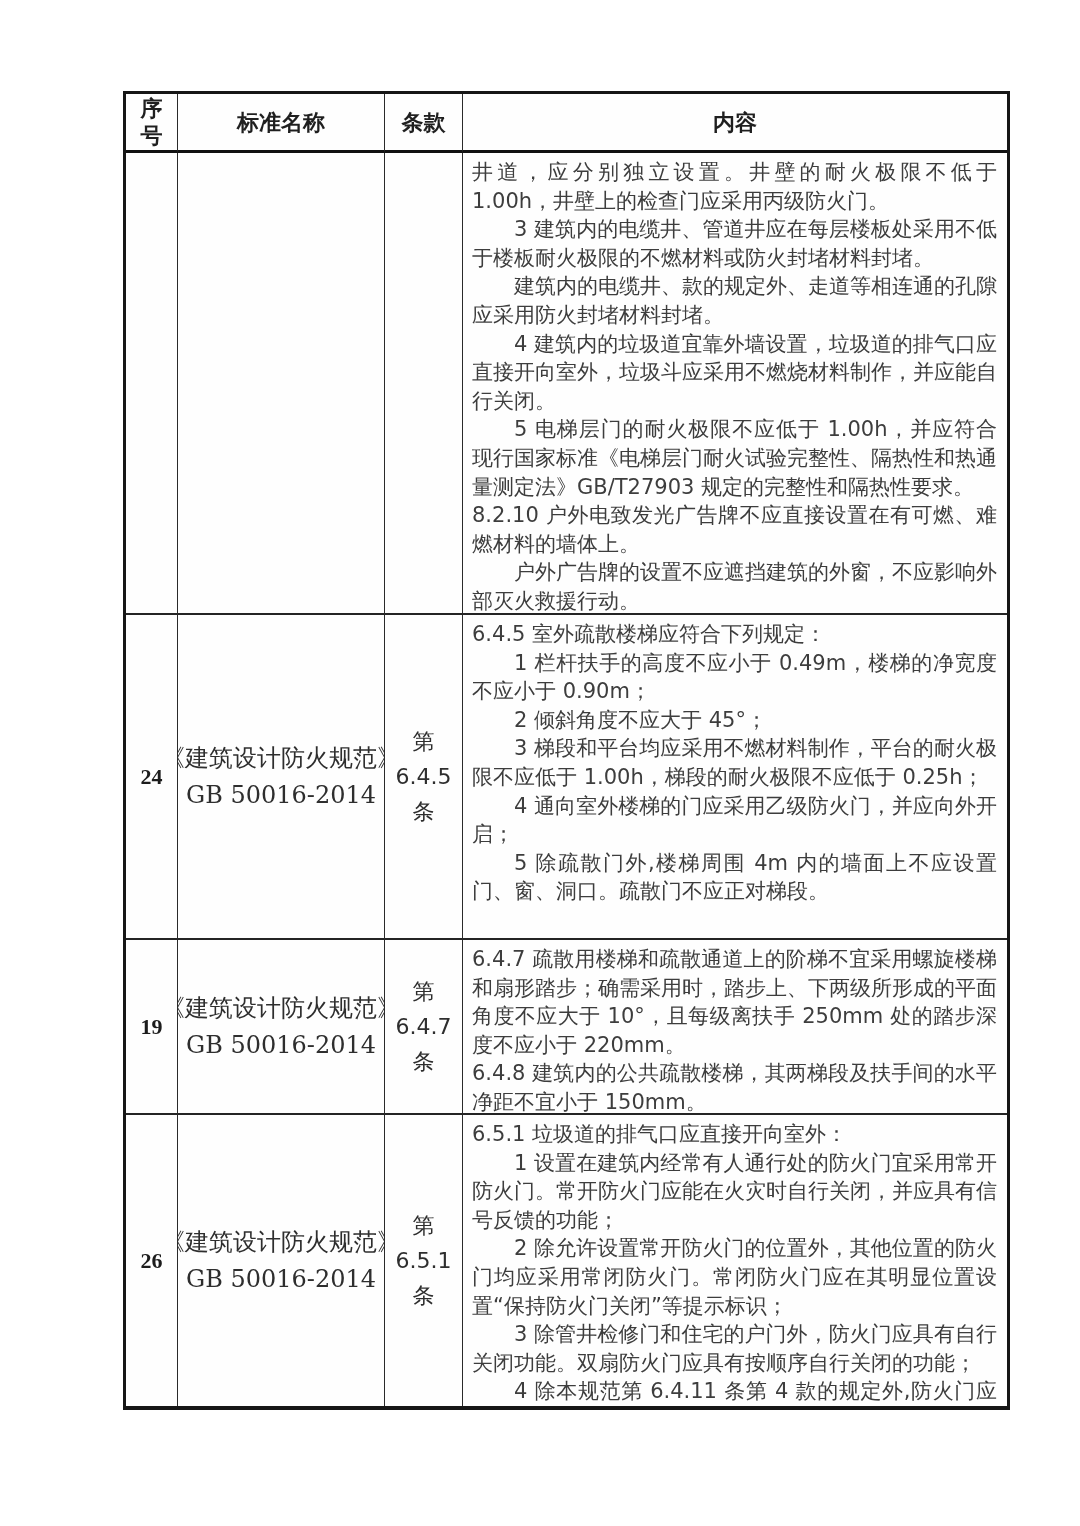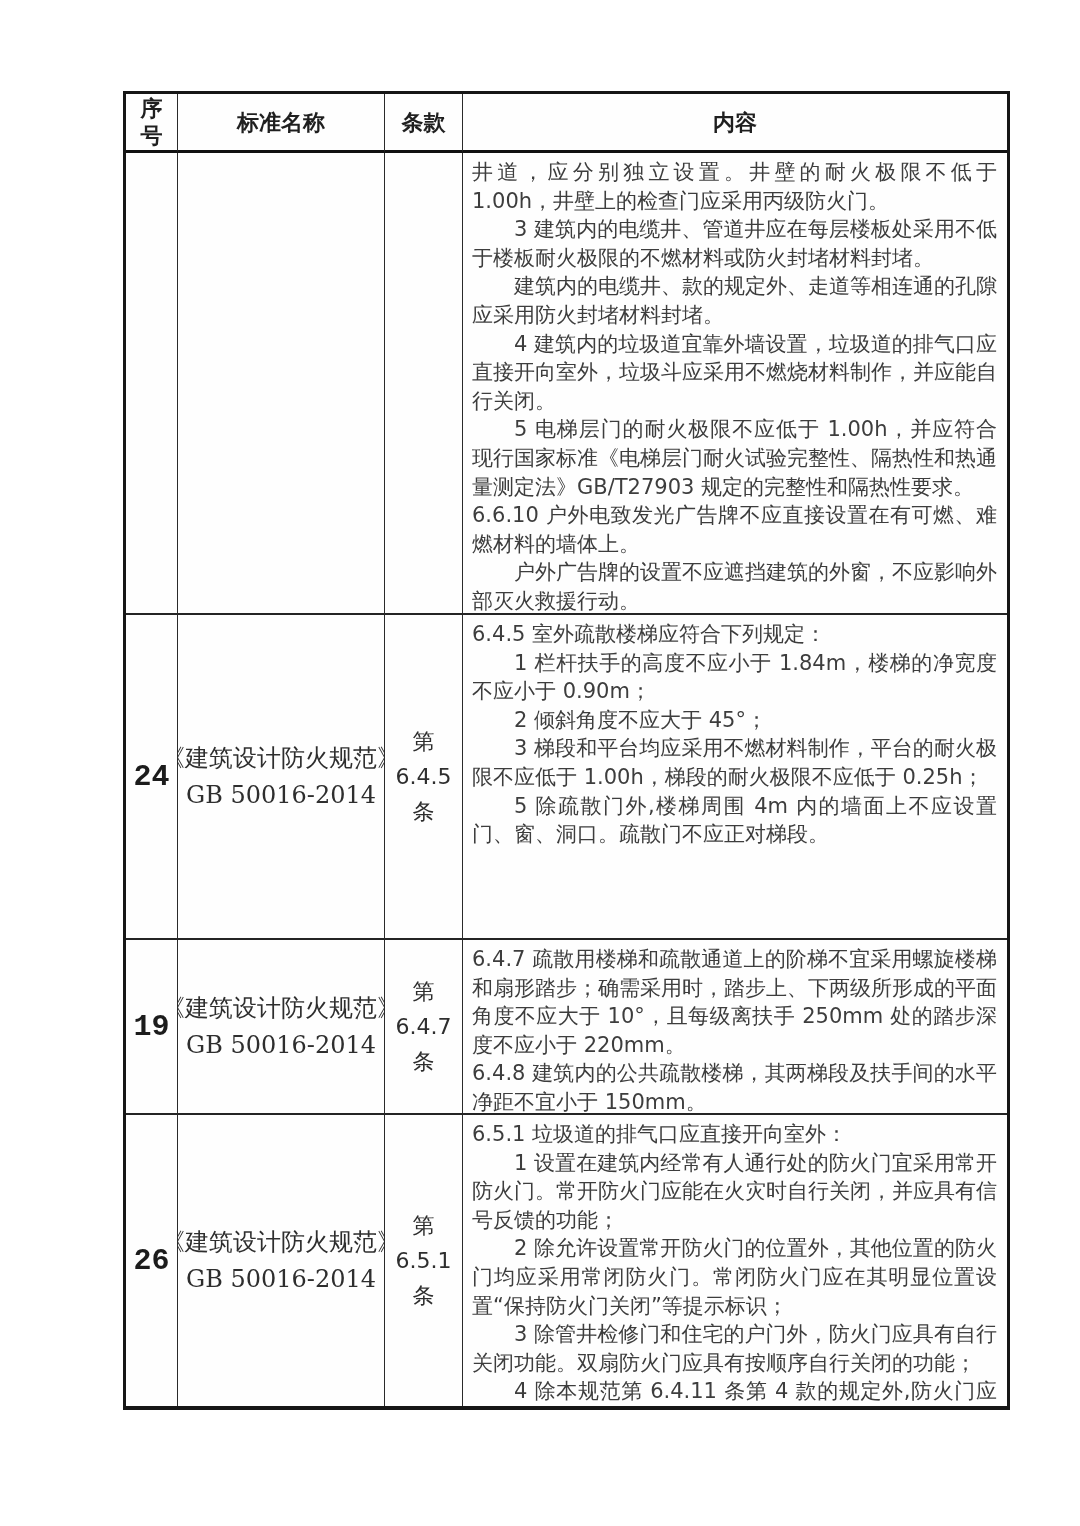--- a/index.html
+++ b/index.html
@@ -53,23 +53,23 @@
   .t-row.header .c-seq { padding: 0 12px; }
   
   .c-seq, .c-name, .c-clause {
     display: flex;
     flex-direction: column;
     align-items: center;
     justify-content: center;
     text-align: center;
   }
   .seq-val {
-    font-family: Liberation Mono, monospace;
+    font-family: Liberation Serif, serif;
     font-weight: bold;
-    font-size: 30px;
+    font-size: 22px;
     color: #1c1c1c;
   }
   .c-name .name-line {
     font-family: "DejaVu Serif", "Liberation Serif", serif;
     font-size: 24px;
     line-height: 37px;
     color: #2e2e2e;
     white-space: nowrap;
   }
   .c-clause .clause-line {
@@ -103,41 +103,42 @@
   <div class="t-row" style="height:462px">
     <div class="cell c-seq seq-val"></div>
     <div class="cell c-name"></div>
     <div class="cell c-clause"></div>
     <div class="cell c-content">
         <div class="para">井道，应分别独立设置。井壁的耐火极限不低于 1.00h，井壁上的检查门应采用丙级防火门。</div>
         <div class="para indent">3 建筑内的电缆井、管道井应在每层楼板处采用不低于楼板耐火极限的不燃材料或防火封堵材料封堵。</div>
         <div class="para indent">建筑内的电缆井、款的规定外、走道等相连通的孔隙应采用防火封堵材料封堵。</div>
         <div class="para indent">4 建筑内的垃圾道宜靠外墙设置，垃圾道的排气口应直接开向室外，垃圾斗应采用不燃烧材料制作，并应能自行关闭。</div>
         <div class="para indent">5 电梯层门的耐火极限不应低于 1.00h，并应符合现行国家标准《电梯层门耐火试验完整性、隔热性和热通量测定法》GB/T27903 规定的完整性和隔热性要求。</div>
-        <div class="para">6.6.10 户外电致发光广告牌不应直接设置在有可燃、难燃材料的墙体上。</div>
+        <div class="para">8.2.10 户外电致发光广告牌不应直接设置在有可燃、难燃材料的墙体上。</div>
         <div class="para indent">户外广告牌的设置不应遮挡建筑的外窗，不应影响外部灭火救援行动。</div>
       </div>
   </div>
 
   <div class="t-row" style="height:325px">
     <div class="cell c-seq seq-val">24</div>
     <div class="cell c-name">
       <div class="name-line">《建筑设计防火规范》</div>
       <div class="name-line">GB 50016-2014</div>
     </div>
     <div class="cell c-clause">
       <div class="clause-line">第</div>
       <div class="clause-line">6.4.5</div>
       <div class="clause-line">条</div>
     </div>
     <div class="cell c-content">
         <div class="para">6.4.5 室外疏散楼梯应符合下列规定：</div>
-        <div class="para indent">1 栏杆扶手的高度不应小于 1.84m，楼梯的净宽度不应小于 0.90m；</div>
+        <div class="para indent">1 栏杆扶手的高度不应小于 0.49m，楼梯的净宽度不应小于 0.90m；</div>
         <div class="para indent">2 倾斜角度不应大于 45°；</div>
         <div class="para indent">3 梯段和平台均应采用不燃材料制作，平台的耐火极限不应低于 1.00h，梯段的耐火极限不应低于 0.25h；</div>
+        <div class="para indent">4 通向室外楼梯的门应采用乙级防火门，并应向外开启；</div>
         <div class="para indent">5 除疏散门外,楼梯周围 4m 内的墙面上不应设置门、窗、洞口。疏散门不应正对梯段。</div>
       </div>
   </div>
 
   <div class="t-row" style="height:175px">
     <div class="cell c-seq seq-val">19</div>
     <div class="cell c-name">
       <div class="name-line">《建筑设计防火规范》</div>
       <div class="name-line">GB 50016-2014</div>
     </div>

